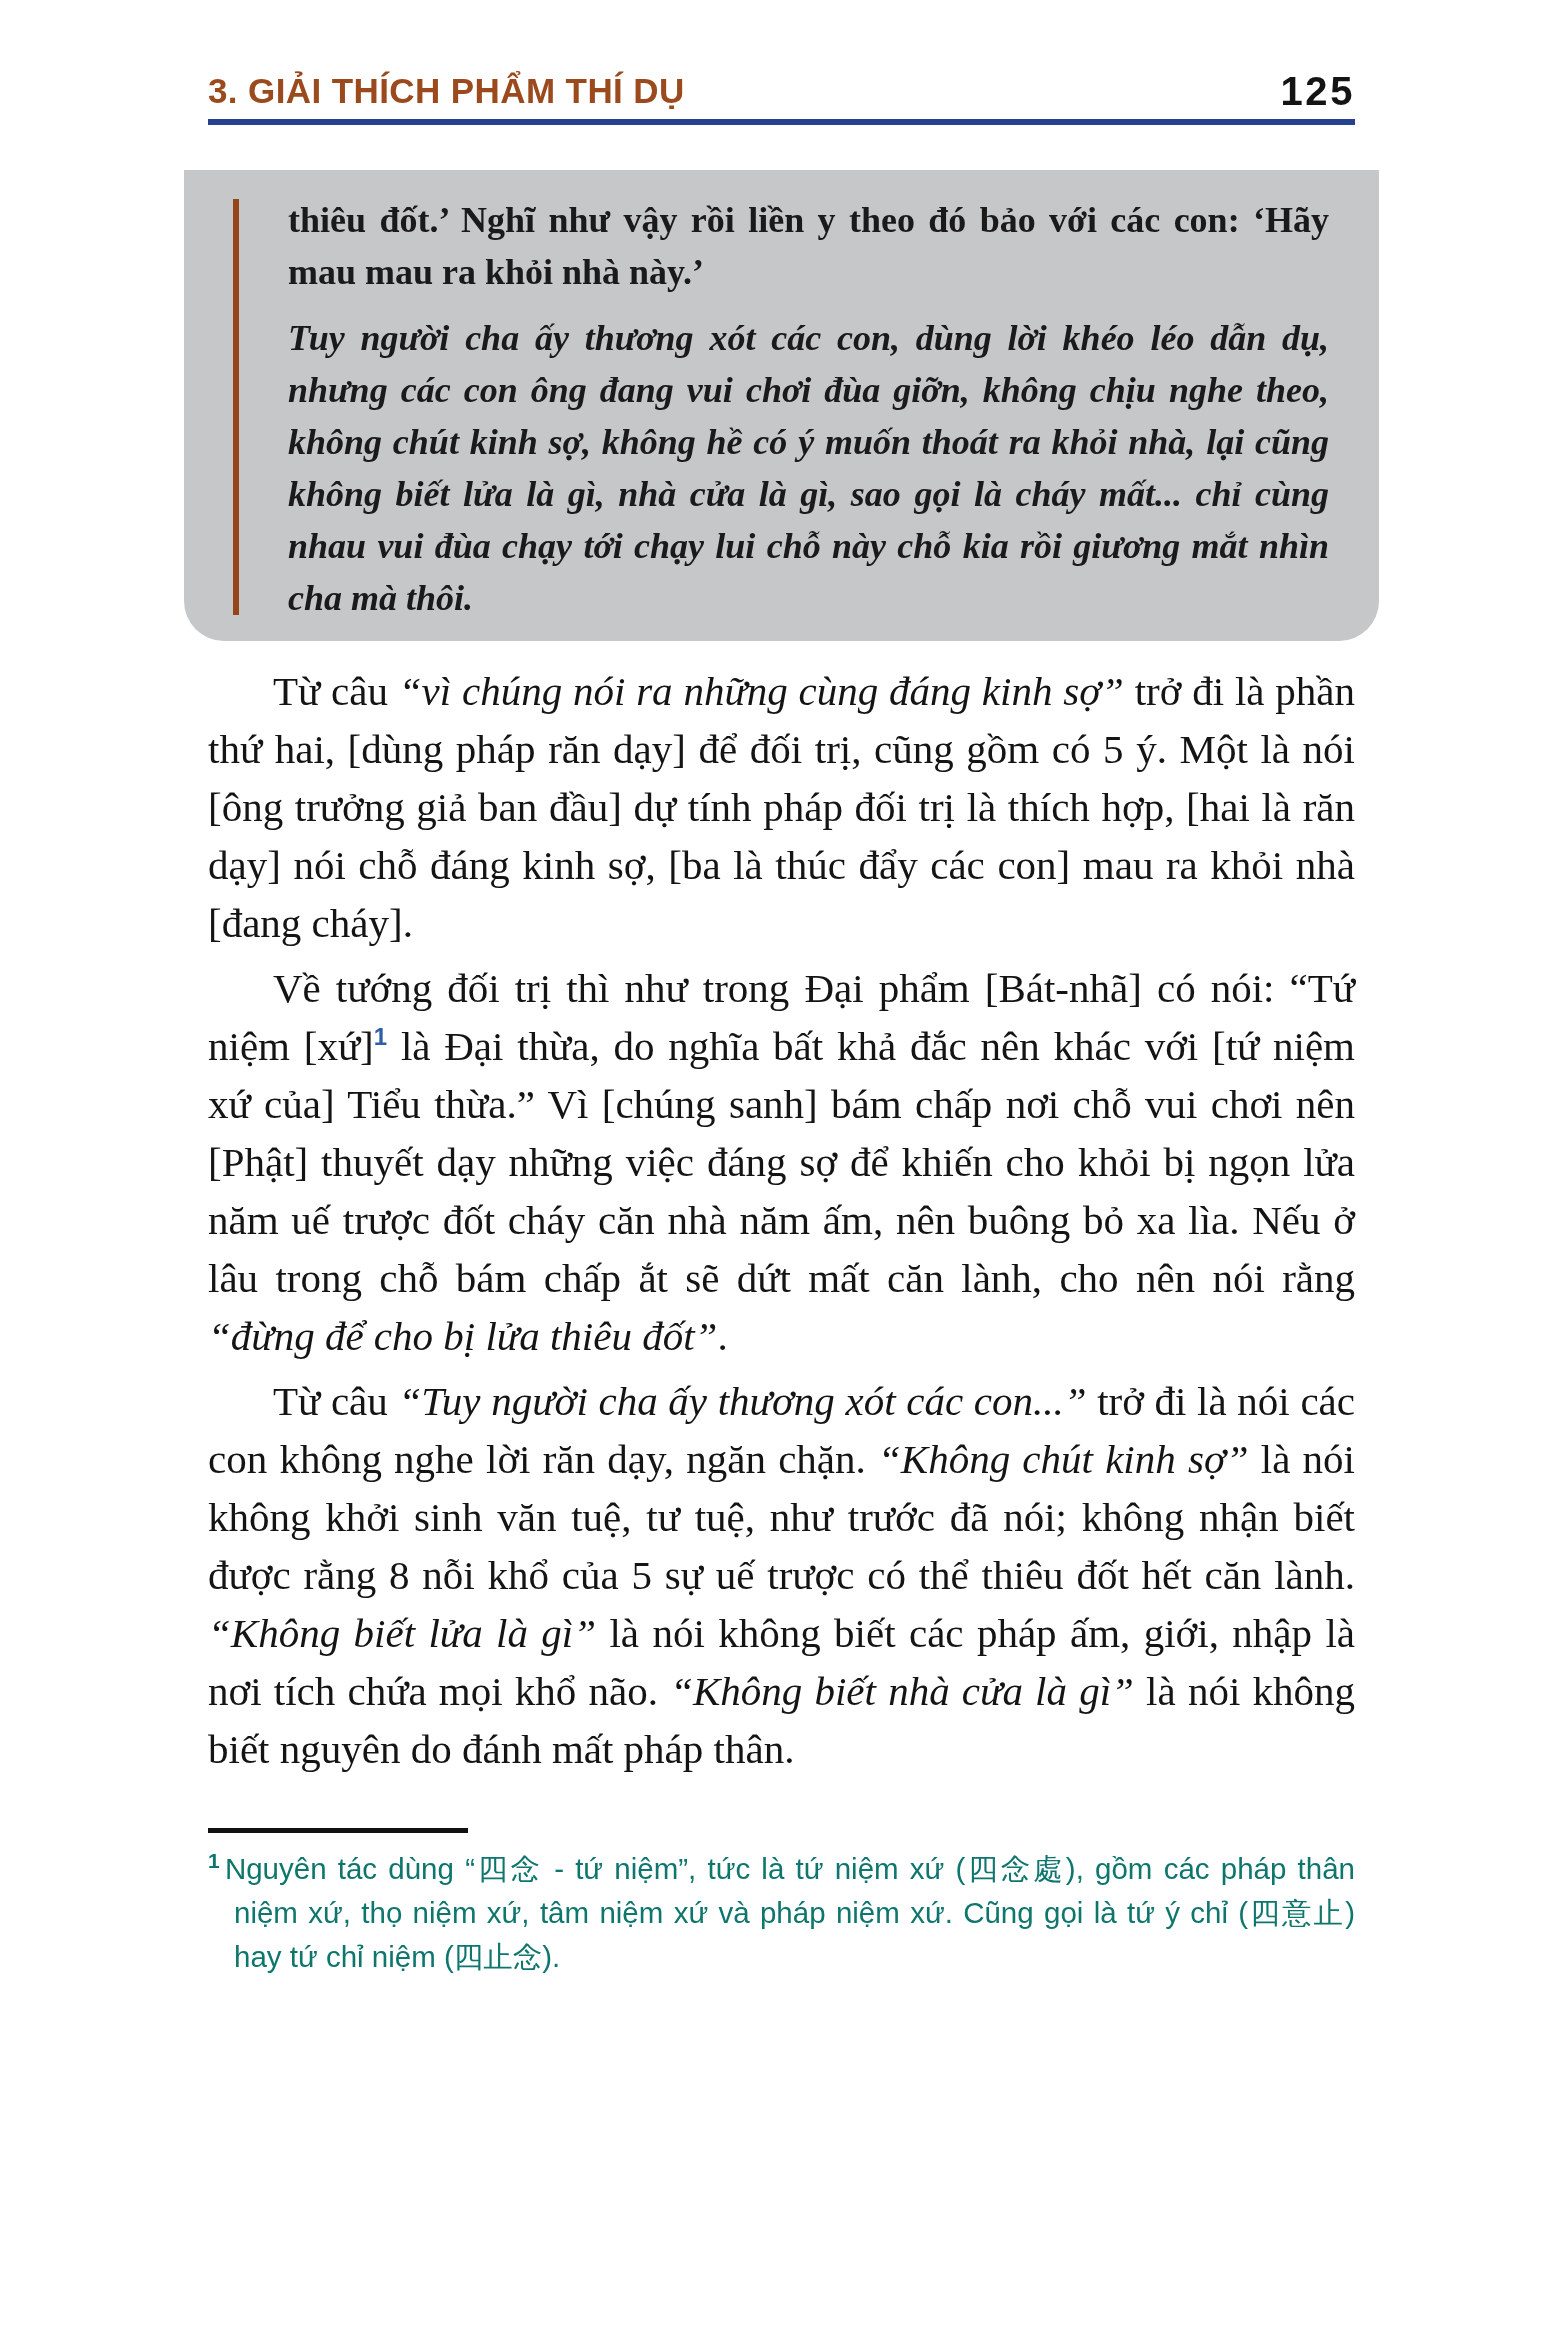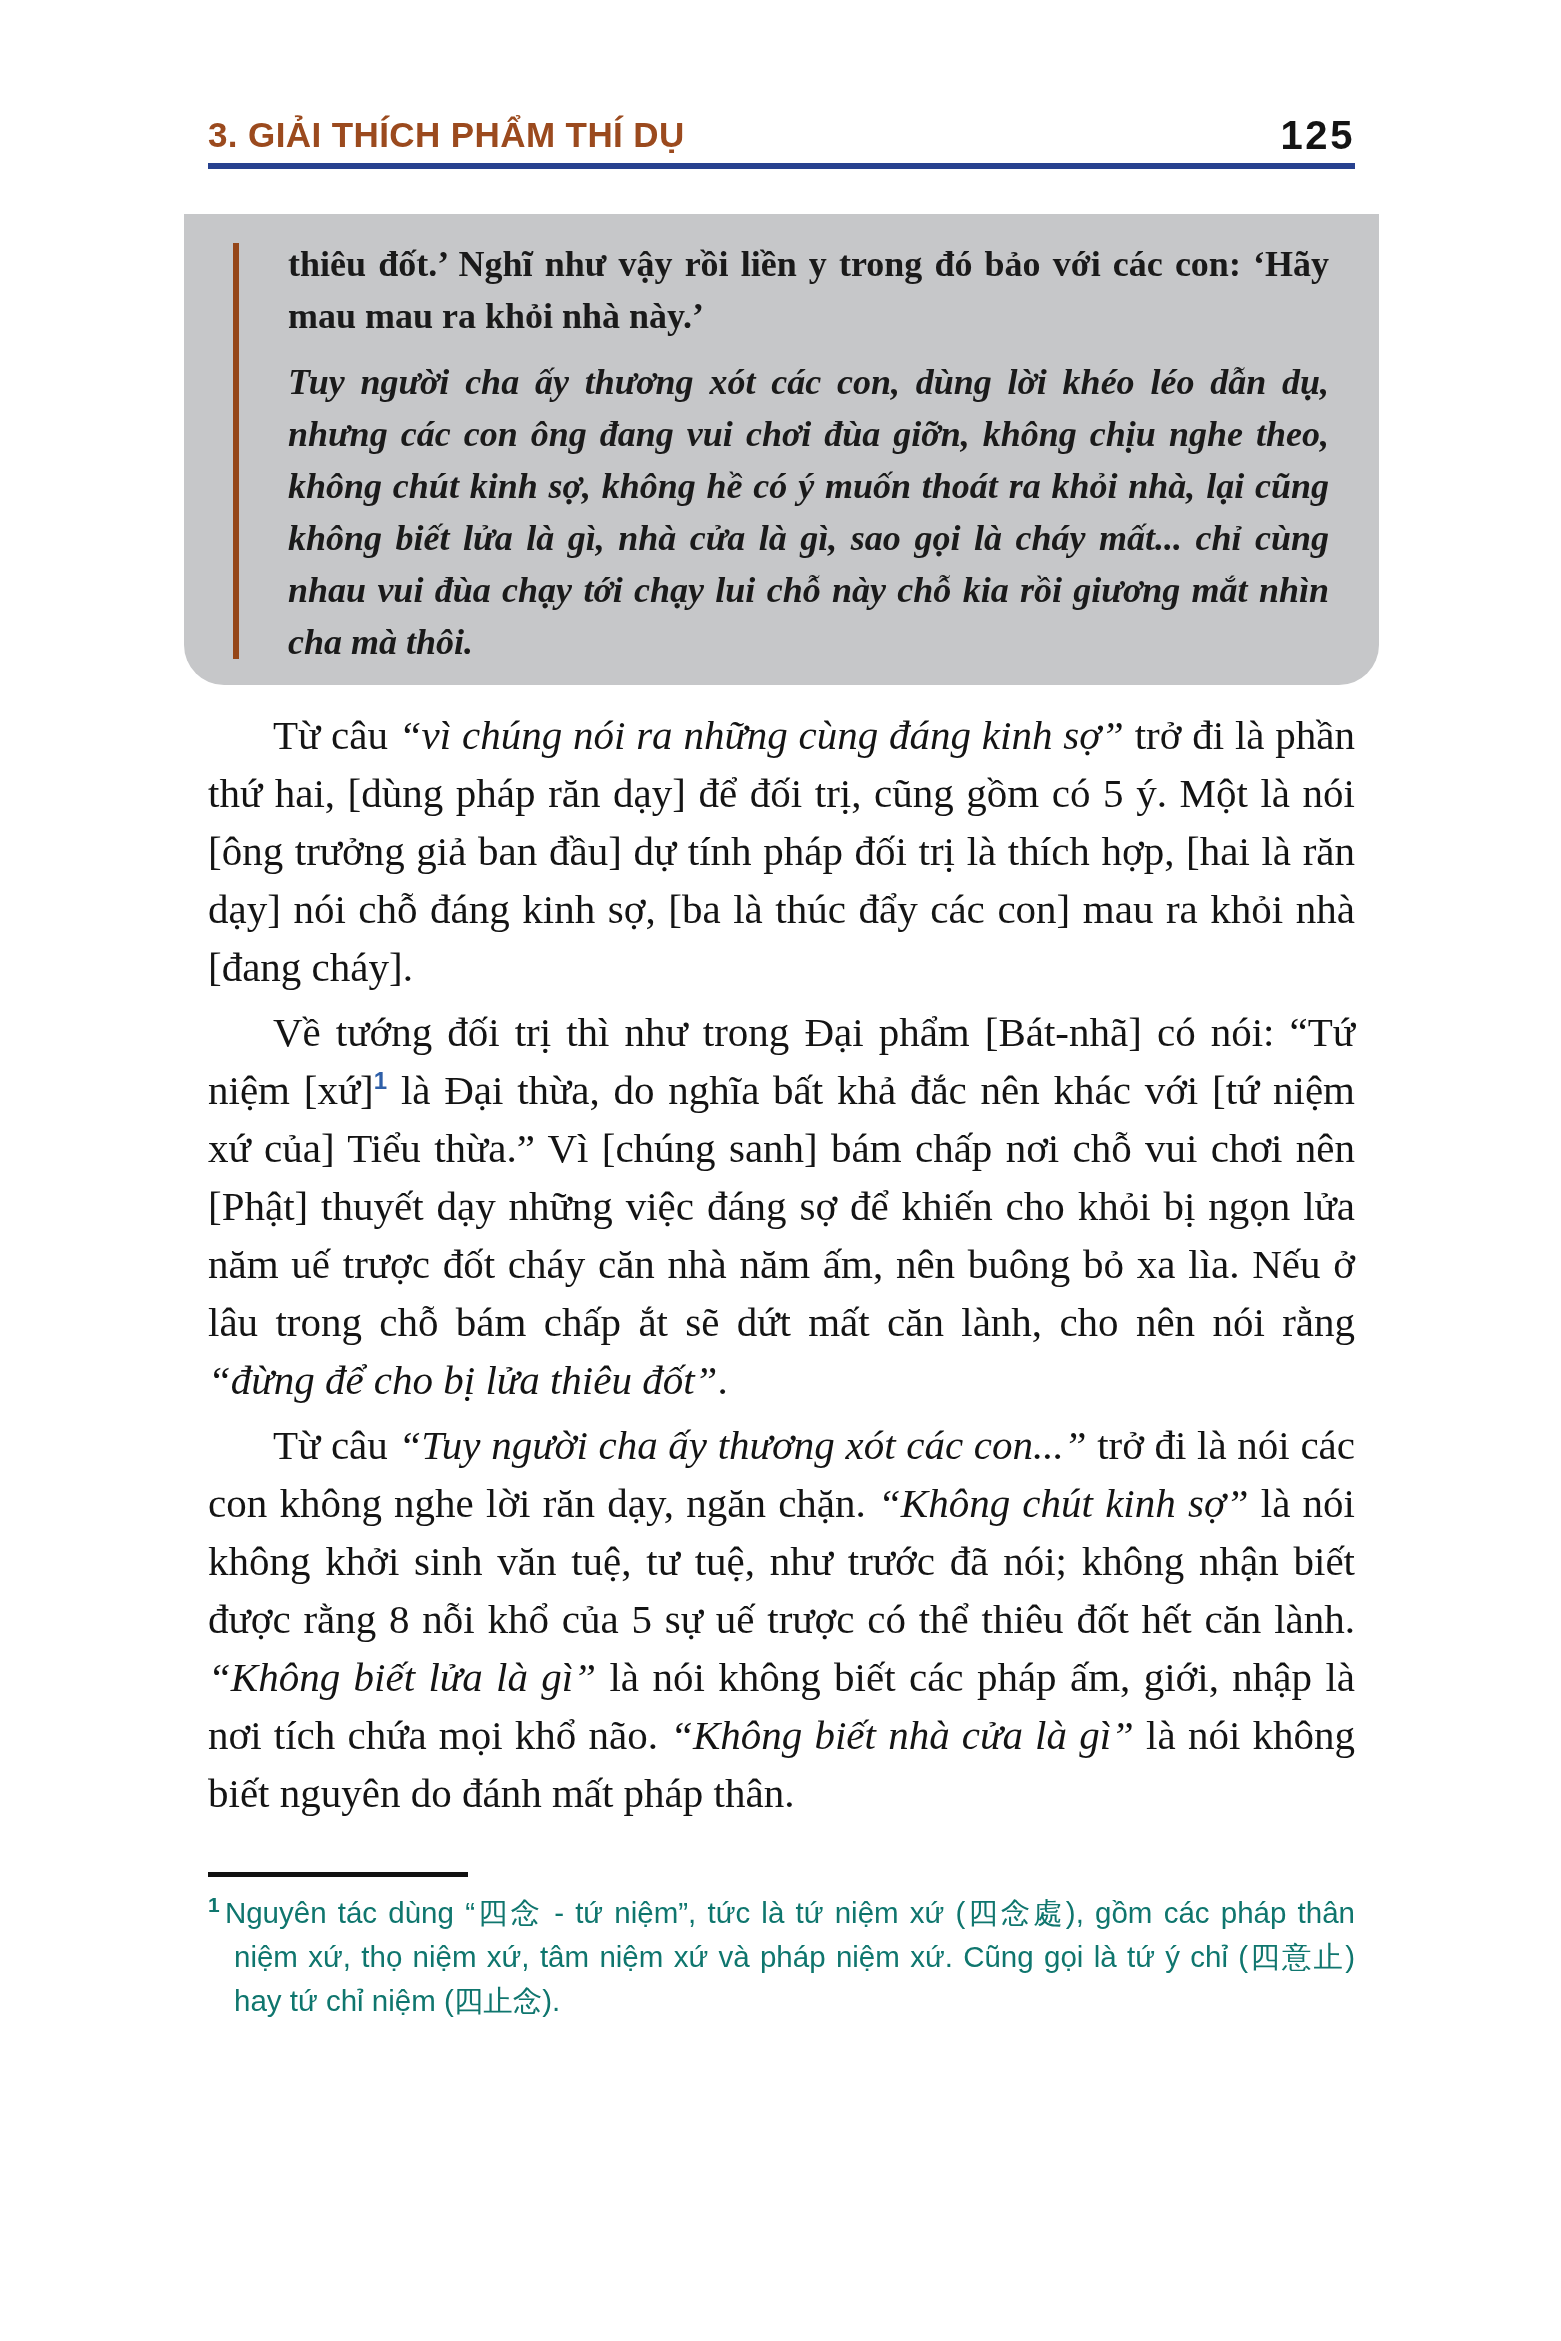--- a/index.html
+++ b/index.html
@@ -2,21 +2,21 @@
 <html style="--accent-brown: #9b4a1e; --rule-blue: #27418f; --quote-bg: #c6c7c9; --quote-bar: #954618; --footnote-ref-blue: #2e5fa8;font-size:14px"><head>
 <meta charset="utf-8">
 <style>
   html, body { margin: 0; padding: 0; background: #ffffff; }
 
   .page {
     position: relative;
     width: 1561px;
     height: 2342px;
     box-sizing: border-box;
-    padding: 116px 206px 0 208px;
+    padding: 72px 206px 0 208px;
     background: #ffffff;
     font-family: "Liberation Serif", "DejaVu Serif", serif;
     color: #161616;
     overflow: hidden;
   }
 
   
   .header-row {
     display: flex;
     justify-content: space-between;
@@ -122,21 +122,21 @@
 <div class="page">
 
   <div class="header-row">
     <div class="chapter-title">3. GIẢI THÍCH PHẨM THÍ DỤ</div>
     <div class="page-number">125</div>
   </div>
   <div class="header-rule"></div>
 
   <div class="quote-block">
     <div class="quote-accent-bar"></div>
-    <p>thiêu đốt.’ Nghĩ như vậy rồi liền y trong đó bảo với các con: ‘Hãy mau mau ra khỏi nhà này.’</p>
+    <p>thiêu đốt.’ Nghĩ như vậy rồi liền y theo đó bảo với các con: ‘Hãy mau mau ra khỏi nhà này.’</p>
     <p>Tuy người cha ấy thương xót các con, dùng lời khéo léo dẫn dụ, nhưng các con ông đang vui chơi đùa giỡn, không chịu nghe theo, không chút kinh sợ, không hề có ý muốn thoát ra khỏi nhà, lại cũng không biết lửa là gì, nhà cửa là gì, sao gọi là cháy mất... chỉ cùng nhau vui đùa chạy tới chạy lui chỗ này chỗ kia rồi giương mắt nhìn cha mà thôi.</p>
   </div>
 
   <div class="commentary">
     <p><span>Từ câu </span><span class="run-italic">“vì chúng nói ra những cùng đáng kinh sợ”</span><span> trở đi là phần thứ hai, [dùng pháp răn dạy] để đối trị, cũng gồm có 5 ý. Một là nói [ông trưởng giả ban đầu] dự tính pháp đối trị là thích hợp, [hai là răn dạy] nói chỗ đáng kinh sợ, [ba là thúc đẩy các con] mau ra khỏi nhà [đang cháy].</span></p>
     <p><span>Về tướng đối trị thì như trong Đại phẩm [Bát-nhã] có nói: “Tứ niệm [xứ]</span><span class="fn-ref">1</span><span> là Đại thừa, do nghĩa bất khả đắc nên khác với [tứ niệm xứ của] Tiểu thừa.” Vì [chúng sanh] bám chấp nơi chỗ vui chơi nên [Phật] thuyết dạy những việc đáng sợ để khiến cho khỏi bị ngọn lửa năm uế trược đốt cháy căn nhà năm ấm, nên buông bỏ xa lìa. Nếu ở lâu trong chỗ bám chấp ắt sẽ dứt mất căn lành, cho nên nói rằng </span><span class="run-italic">“đừng để cho bị lửa thiêu đốt”</span><span>.</span></p>
     <p><span>Từ câu </span><span class="run-italic">“Tuy người cha ấy thương xót các con...”</span><span> trở đi là nói các con không nghe lời răn dạy, ngăn chặn. </span><span class="run-italic">“Không chút kinh sợ”</span><span> là nói không khởi sinh văn tuệ, tư tuệ, như trước đã nói; không nhận biết được rằng 8 nỗi khổ của 5 sự uế trược có thể thiêu đốt hết căn lành. </span><span class="run-italic">“Không biết lửa là gì”</span><span> là nói không biết các pháp ấm, giới, nhập là nơi tích chứa mọi khổ não. </span><span class="run-italic">“Không biết nhà cửa là gì”</span><span> là nói không biết nguyên do đánh mất pháp thân.</span></p>
   </div>
 
   <div class="footnote-separator"></div>

